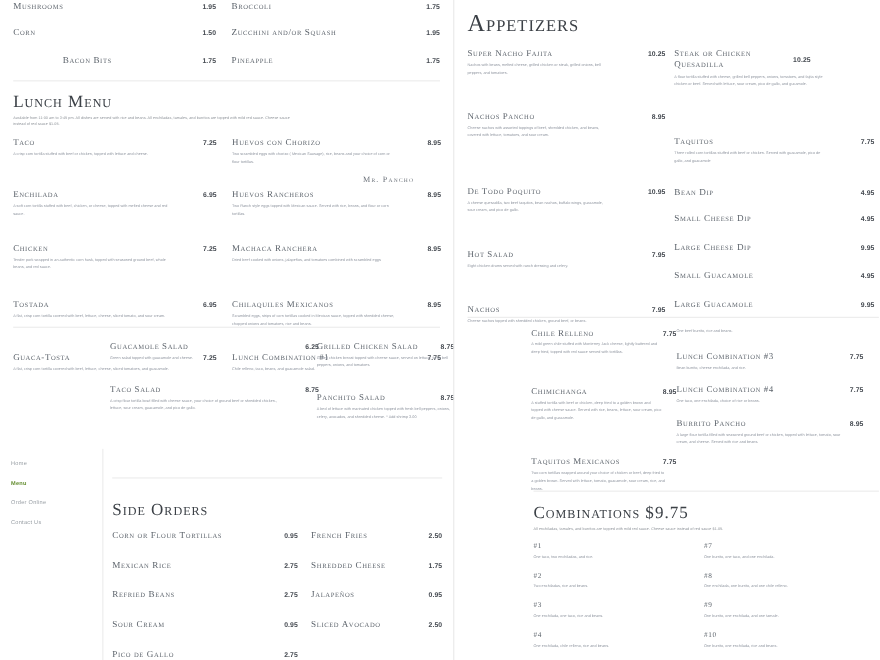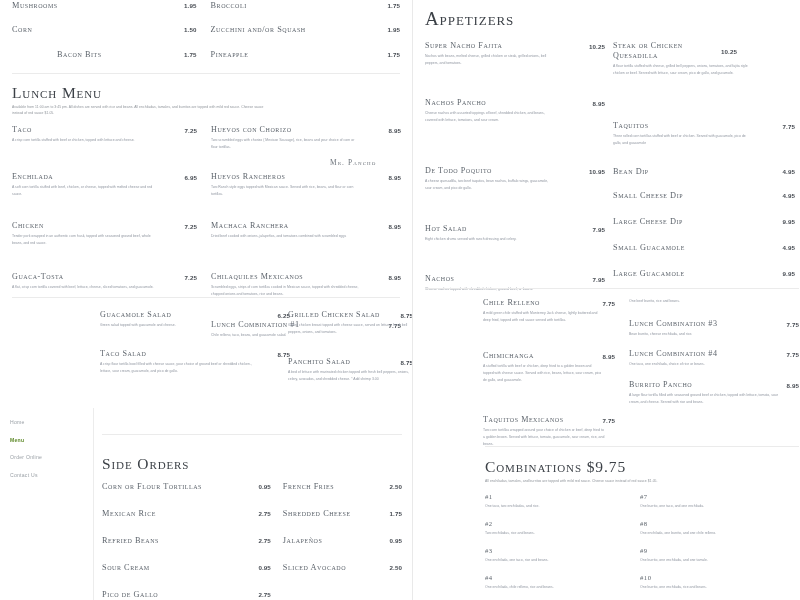--- a/index.html
+++ b/index.html
@@ -162,20 +162,27 @@
             </div>
             <div class="item-desc" style="width:145px;">A soft corn tortilla stuffed with beef, chicken, or cheese, topped with melted cheese and red sauce.</div>
           </div>
           <div class="item" style="height:51px;">
             <div class="item-head">
               <div class="item-name">Chicken</div>
               <div class="item-price">7.25</div>
             </div>
             <div class="item-desc" style="width:142px;">Tender pork wrapped in an authentic corn husk, topped with seasoned ground beef, whole beans, and red sauce.</div>
           </div>
+          <div class="item" style="height:48px;">
+            <div class="item-head">
+              <div class="item-name">Tostada</div>
+              <div class="item-price">6.95</div>
+            </div>
+            <div class="item-desc" style="width:152px;">A flat, crisp corn tortilla covered with beef, lettuce, cheese, sliced tomato, and sour cream.</div>
+          </div>
           <div class="item">
             <div class="item-head">
               <div class="item-name">Guaca-Tosta</div>
               <div class="item-price">7.25</div>
             </div>
             <div class="item-desc" style="width:150px;">A flat, crisp corn tortilla covered with beef, lettuce, cheese, sliced tomatoes, and guacamole.</div>
           </div>
         </div>
 
         <div style="width:190px;margin-left:14px;">
@@ -309,21 +316,21 @@
             <div class="item-price">2.50</div>
           </div>
         </div>
       </div>
     </div>
   </div>
 
   <div class="right-pane">
 
     <div style="position:absolute;left:12px;top:8px;width:370px;">
-      <div class="section-title" style="font-size:19px;">Appetizers</div>
+      <div class="section-title" style="font-size:22px;">Appetizers</div>
 
       <div class="cols" style="margin-top:11px;">
 
         <div style="width:180px;">
           <div class="item" style="height:57px;">
             <div class="item-head">
               <div class="item-name">Super Nacho Fajita</div>
               <div class="item-price">10.25</div>
             </div>
             <div class="item-desc" style="width:132px;">Nachos with beans, melted cheese, grilled chicken or steak, grilled onions, bell peppers, and tomatoes.</div>
@@ -419,21 +426,21 @@
           </div>
           <div class="item">
             <div class="item-head">
               <div class="item-name">Taquitos Mexicanos</div>
               <div class="item-price">7.75</div>
             </div>
             <div class="item-desc" style="width:122px;">Two corn tortillas wrapped around your choice of chicken or beef, deep fried to a golden brown. Served with lettuce, tomato, guacamole, sour cream, rice, and beans.</div>
           </div>
         </div>
 
-        <div style="width:170px;margin-left:14px;">
+        <div style="width:170px;">
           <div class="item" style="height:21px;">
             <div class="item-desc" style="margin-top:0;width:160px;">One beef burrito, rice and beans.</div>
           </div>
           <div class="item" style="height:30px;">
             <div class="item-head">
               <div class="item-name">Lunch Combination #3</div>
               <div class="item-price">7.75</div>
             </div>
             <div class="item-desc" style="width:160px;">Bean burrito, cheese enchilada, and rice.</div>
           </div>

